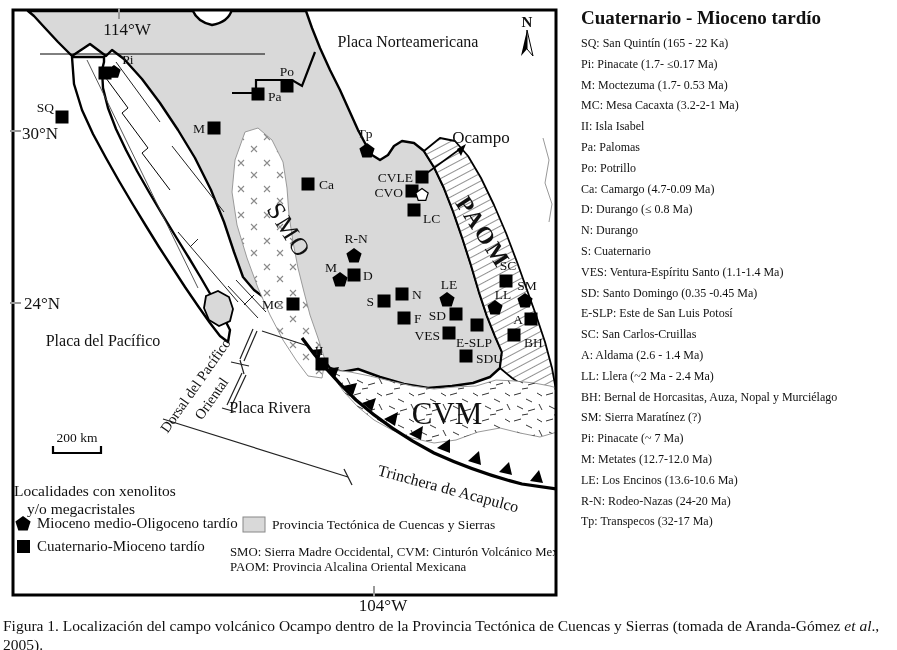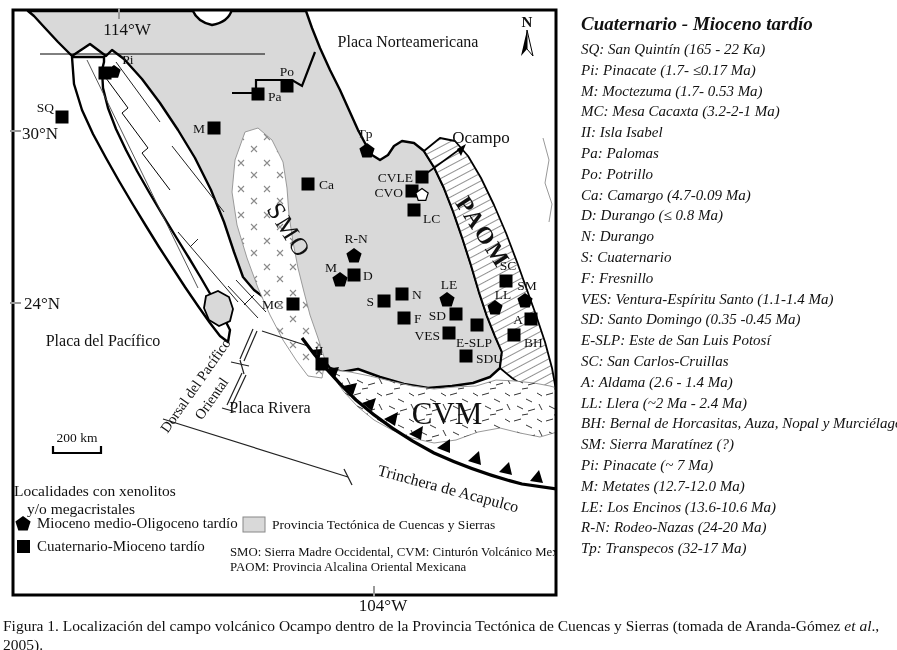--- a/index.html
+++ b/index.html
@@ -1,22 +1,22 @@
 <!DOCTYPE html>
 <html><head>
 <meta charset="utf-8">
 <style>
   html,body{margin:0;padding:0;background:#fff;}
   #page{position:relative;width:897px;height:650px;background:#fff;overflow:hidden;
         font-family:"Liberation Serif",serif;color:#111;}
   #map-wrap{position:absolute;left:0;top:0;width:570px;height:614px;}
   svg text{font-family:"Liberation Serif",serif;fill:#111;}
-  #locality-legend{position:absolute;left:581px;top:10px;width:316px;font-style:italic;}
+  #locality-legend{position:absolute;left:581px;top:4px;width:316px;}
   .sec-title{font-weight:bold;font-size:19px;line-height:24px;margin:2px 0 3px 0;white-space:nowrap;}
-  .loc-item{font-size:15px;line-height:20.8px;white-space:nowrap;}
+  .loc-item{font-size:12px;line-height:20.8px;white-space:nowrap;}
   #caption{position:absolute;left:3px;top:617px;width:892px;font-size:15.5px;line-height:18.5px;}
   #caption .ital{font-style:italic;}
 </style>
 </head>
 <body>
 
 <div id="page">
 
   <div id="map-wrap">
     <svg width="570" height="614" viewBox="0 0 570 614">
@@ -303,21 +303,20 @@
       <div class="loc-item">Pi: Pinacate (1.7- ≤0.17 Ma)</div>
       <div class="loc-item">M: Moctezuma (1.7- 0.53 Ma)</div>
       <div class="loc-item">MC: Mesa Cacaxta (3.2-2-1 Ma)</div>
       <div class="loc-item">II: Isla Isabel</div>
       <div class="loc-item">Pa: Palomas</div>
       <div class="loc-item">Po: Potrillo</div>
       <div class="loc-item">Ca: Camargo (4.7-0.09 Ma)</div>
       <div class="loc-item">D: Durango (≤ 0.8 Ma)</div>
       <div class="loc-item">N: Durango</div>
       <div class="loc-item">S: Cuaternario</div>
-      <div class="loc-item">F:  Fresnillo</div>
       <div class="loc-item">VES: Ventura-Espíritu Santo (1.1-1.4 Ma)</div>
       <div class="loc-item">SD: Santo Domingo (0.35 -0.45 Ma)</div>
       <div class="loc-item">E-SLP: Este de San Luis Potosí</div>
       <div class="loc-item">SC: San Carlos-Cruillas</div>
       <div class="loc-item">A: Aldama (2.6 - 1.4 Ma)</div>
       <div class="loc-item">LL: Llera (~2 Ma - 2.4 Ma)</div>
       <div class="loc-item">BH: Bernal de Horcasitas, Auza, Nopal y Murciélago</div>
       <div class="loc-item">SM: Sierra Maratínez (?)</div>
       <div class="loc-item">Pi: Pinacate (~ 7 Ma)</div>
       <div class="loc-item">M: Metates (12.7-12.0 Ma)</div>

